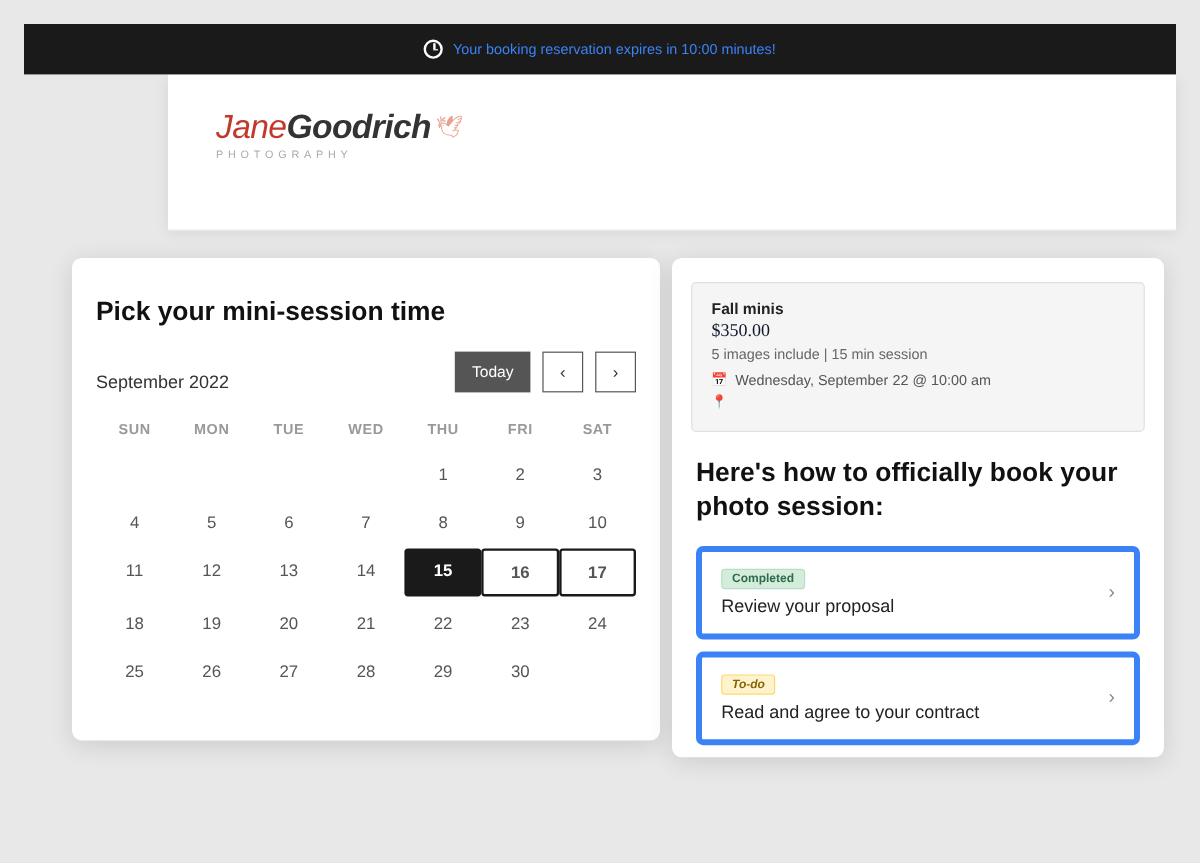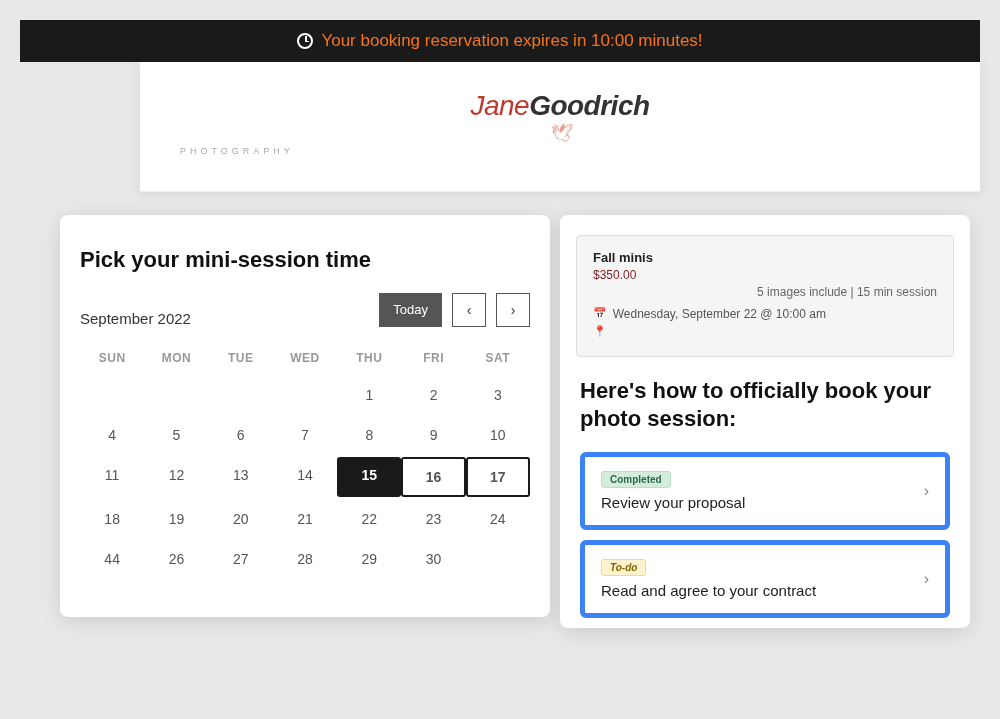--- a/index.html
+++ b/index.html
@@ -20,26 +20,26 @@
       height: 680px;
     }
 
     
     .top-banner {
       position: absolute;
       top: 0;
       left: 0;
       right: 0;
       background: #1a1a1a;
-      color: #f97316;
+      color: #3b82f6;
       height: 42px;
       display: flex;
       align-items: center;
       justify-content: center;
-      font-size: 17px;
+      font-size: 12px;
       gap: 8px;
       z-index: 10;
     }
     .top-banner .clock-icon {
       display: inline-block;
       width: 16px;
       height: 16px;
       border: 2px solid #fff;
       border-radius: 50%;
       position: relative;
@@ -216,29 +216,29 @@
       padding: 14px 16px;
       border-radius: 4px;
     }
     .booking-name {
       font-size: 13px;
       font-weight: 700;
       color: #222;
       margin-bottom: 3px;
     }
     .booking-price {
-      font-size: 12px;
-      color: #7f1d1d;
+      font-size: 15px;
+      color: #0f172a;
       margin-bottom: 3px;
+      font-family: Liberation Serif, serif;
     }
     .booking-includes {
       font-size: 12px;
       color: #666;
       margin-bottom: 8px;
-      text-align: right;
     }
     .booking-detail {
       display: flex;
       align-items: center;
       gap: 6px;
       font-size: 12px;
       color: #555;
       margin-bottom: 4px;
     }
     .booking-detail .detail-icon {
@@ -307,21 +307,21 @@
 
 <div class="scene">
 
   <div class="top-banner">
     <span class="clock-icon"></span>
     <span>Your booking reservation expires in 10:00 minutes!</span>
   </div>
 
   <div class="header-card">
     <div class="logo-area">
-      <div style="display:flex; align-items:center; gap:0;flex-direction:column;">
+      <div style="display:flex; align-items:center; gap:0;">
         <span class="logo-text">
           <span class="jane">Jane</span><span class="goodrich">Goodrich</span>
         </span>
         <span class="bird-icon">🕊</span>
       </div>
       <div class="logo-sub">PHOTOGRAPHY</div>
     </div>
   </div>
 
   <div class="calendar-card">
@@ -376,21 +376,21 @@
           <div class="cal-row">
             <div class="cal-cell">18</div>
             <div class="cal-cell">19</div>
             <div class="cal-cell">20</div>
             <div class="cal-cell">21</div>
             <div class="cal-cell">22</div>
             <div class="cal-cell">23</div>
             <div class="cal-cell">24</div>
           </div>
           <div class="cal-row">
-            <div class="cal-cell">44</div>
+            <div class="cal-cell">25</div>
             <div class="cal-cell">26</div>
             <div class="cal-cell">27</div>
             <div class="cal-cell">28</div>
             <div class="cal-cell">29</div>
             <div class="cal-cell">30</div>
             <div class="cal-cell"></div>
           </div>
         </div>
     </div>
   </div>

